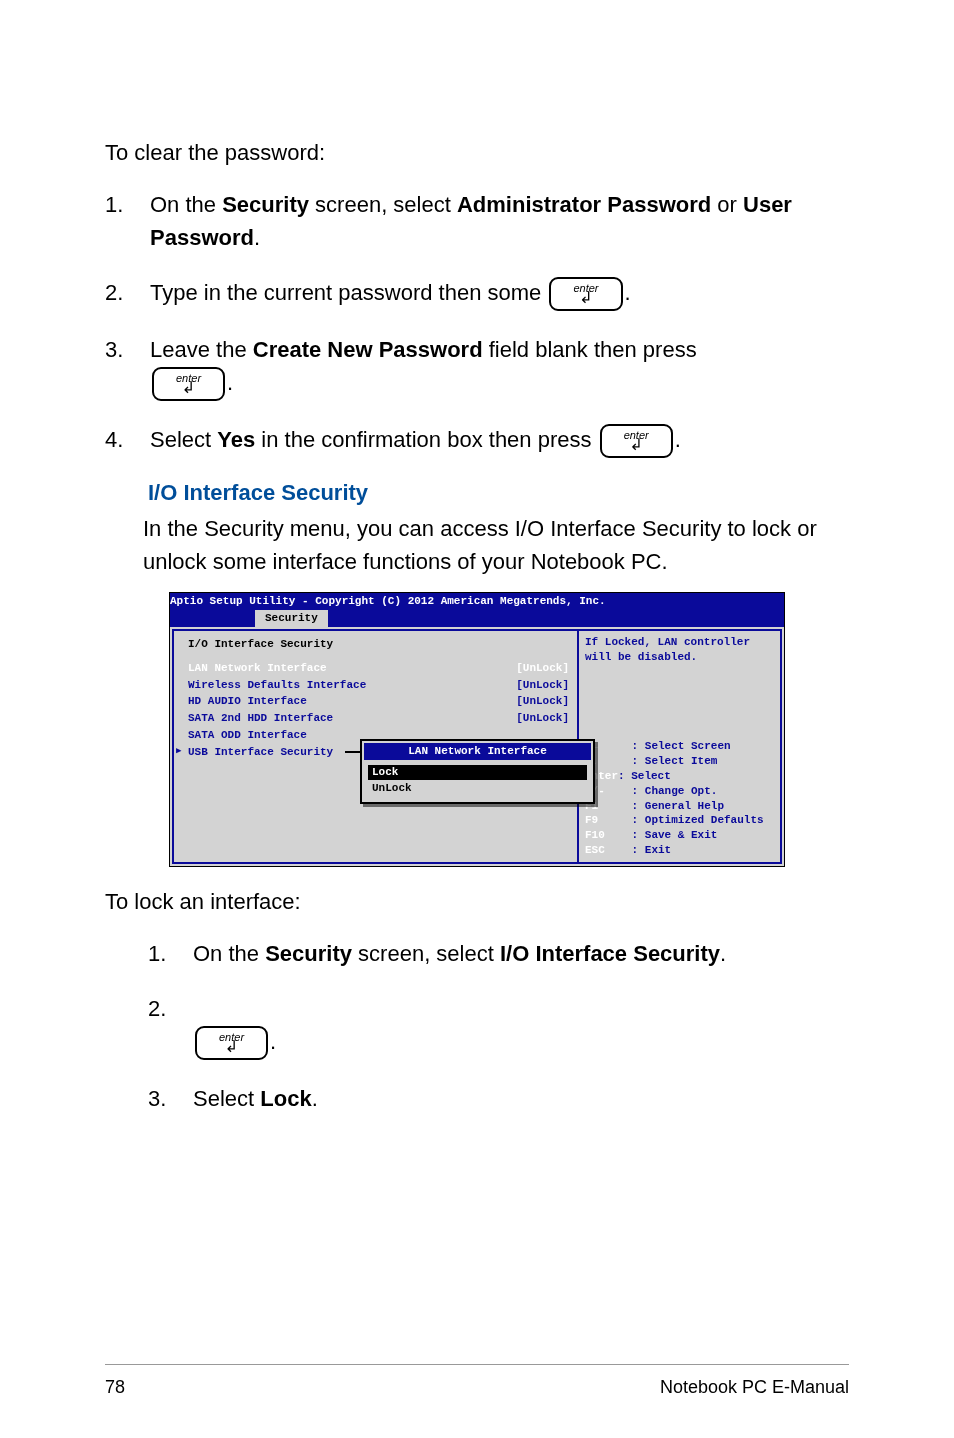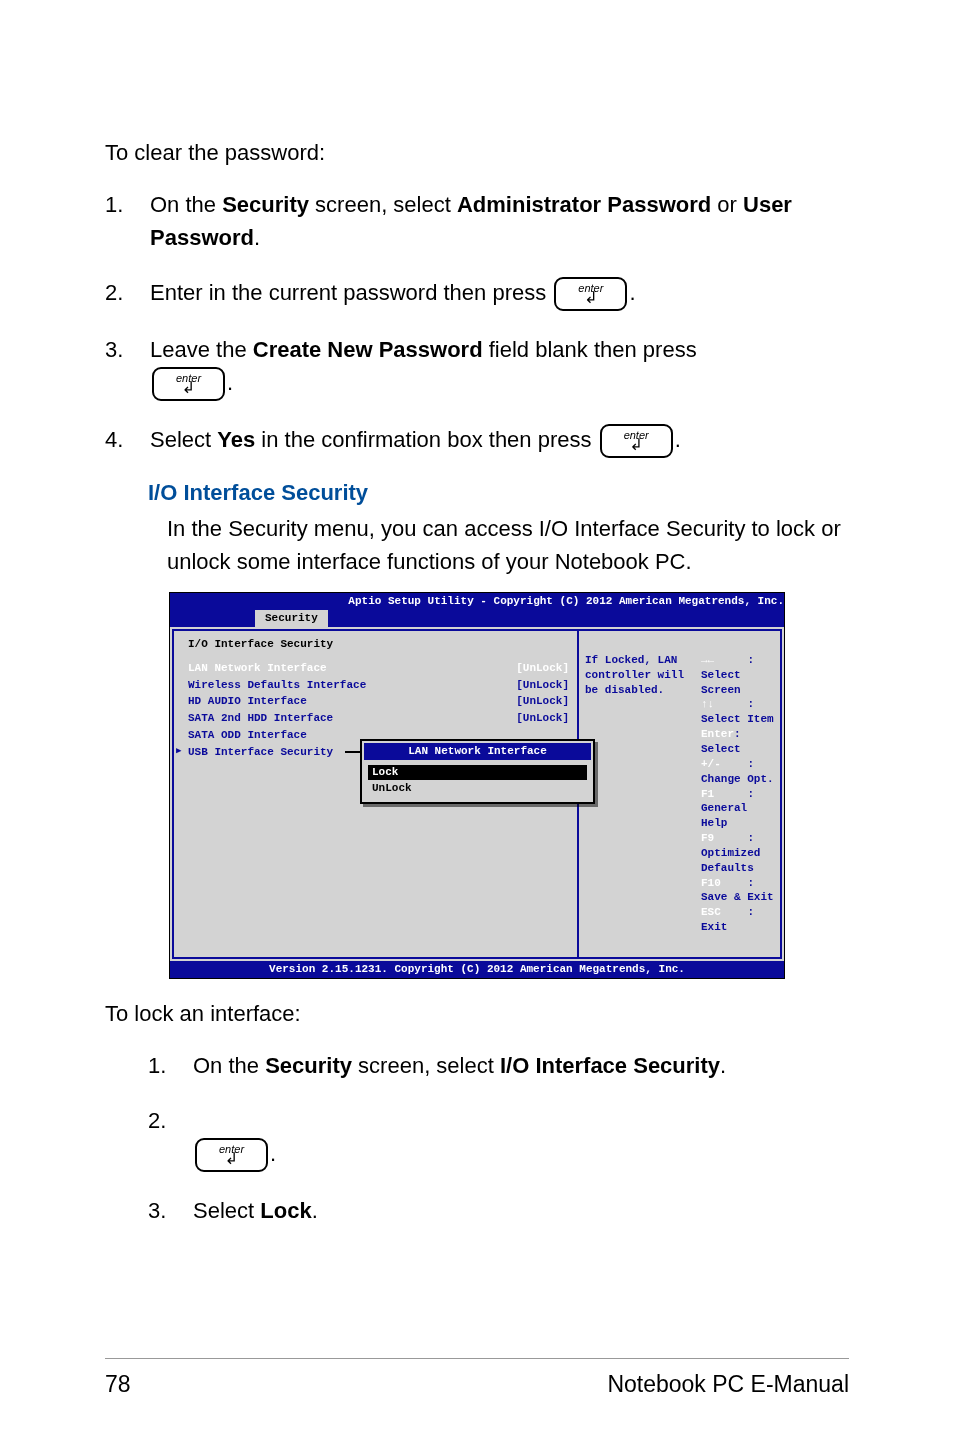--- a/index.html
+++ b/index.html
@@ -67,38 +67,38 @@
       color: #004e9a;
       font-weight: bold;
       font-size: 22px;
       margin-bottom: 6px;
       margin-top: 18px;
       margin-left: 43px;
     }
     .section-body {
       font-size: 22px;
       color: #000;
-      margin-left: 62px;
+      margin-left: 38px;
       line-height: 1.5;
       margin-bottom: 14px;
     }
     
     .bios-frame {
       margin: 10px auto 22px auto;
       width: 616px;
       border: 1px solid #000;
       font-family: 'Courier New', monospace;
       font-size: 11px;
       font-weight: bold;
       line-height: 1.35;
     }
     .bios-title {
       background: #0a0a9a;
       color: #fff;
-      text-align: right;
+      text-align: left;
       padding: 1px 0;
     }
     .bios-tabs {
       background: #0a0a9a;
     }
     .bios-tab {
       display: inline-block;
       background: #d3d3d3;
       color: #000;
       padding: 1px 10px;
@@ -114,24 +114,24 @@
       border-right: none;
       margin: 2px 0 2px 2px;
       padding: 6px 8px 8px 14px;
       min-height: 235px;
       position: relative;
     }
     .bios-right {
       width: 205px;
       border: 2px solid #0a0a9a;
       margin: 2px 2px 2px 0;
-      padding: 22px 6px;
+      padding: 4px 6px;
       min-height: 235px;
       display: flex;
-      flex-direction: row;
+      flex-direction: column;
     }
     .bios-heading {
       color: #000;
       margin-bottom: 8px;
     }
     .bios-row {
       display: flex;
       color: #0a0a9a;
       padding: 1px 0;
     }
@@ -217,40 +217,40 @@
       bottom: 40px;
       left: 0;
       right: 0;
       padding: 0 105px;
     }
     .footer-line {
       border-top: 1px solid #999;
       padding-top: 12px;
       display: flex;
       justify-content: space-between;
-      font-size: 23px;
+      font-size: 18px;
       color: #000;
     }
   </style>
 </head>
 <body>
 
 <p class="intro-text">To clear the password:</p>
 
 <ol class="main-list">
   <li>
     <span class="num">1.</span>
     <span class="content">
       <span>On the </span><span class="bold">Security</span><span> screen, select </span><span class="bold">Administrator Password</span><span> or </span><span class="bold">User Password</span><span>.</span>
     </span>
   </li>
   <li>
     <span class="num">2.</span>
     <span class="content">
-      <span>Enter in the current password then press </span>
+      <span>Type in the current password then some </span>
       <span class="key-box"><span class="enter-text">enter</span><span class="arrow">↲</span></span>.
     </span>
   </li>
   <li>
     <span class="num">3.</span>
     <span class="content">
       <span>Leave the </span><span class="bold">Create New Password</span><span> field blank then press</span><br>
       <span class="key-box"><span class="enter-text">enter</span><span class="arrow">↲</span></span>.
     </span>
   </li>
@@ -315,21 +315,20 @@
           <div><span class="key">↑↓</span> : Select Item</div>
           <div><span class="key" style="width: auto;">Enter</span>: Select</div>
           <div><span class="key">+/-</span> : Change Opt.</div>
           <div><span class="key">F1</span> : General Help</div>
           <div><span class="key">F9</span> : Optimized Defaults</div>
           <div><span class="key">F10</span> : Save &amp; Exit</div>
           <div><span class="key">ESC</span> : Exit</div>
         </div>
     </div>
   </div>
-  <div class="bios-footer">Version 2.15.1231. Copyright (C) 2012 American Megatrends, Inc.</div>
 </div>
 
 <p class="intro-text" style="">To lock an interface:</p>
 
 <ol class="main-list" style="margin-left:43px;">
   <li>
     <span class="num">1.</span>
     <span class="content">
       <span>On the </span><span class="bold">Security</span><span> screen, select </span><span class="bold">I/O Interface Security</span><span>.</span>
     </span>

